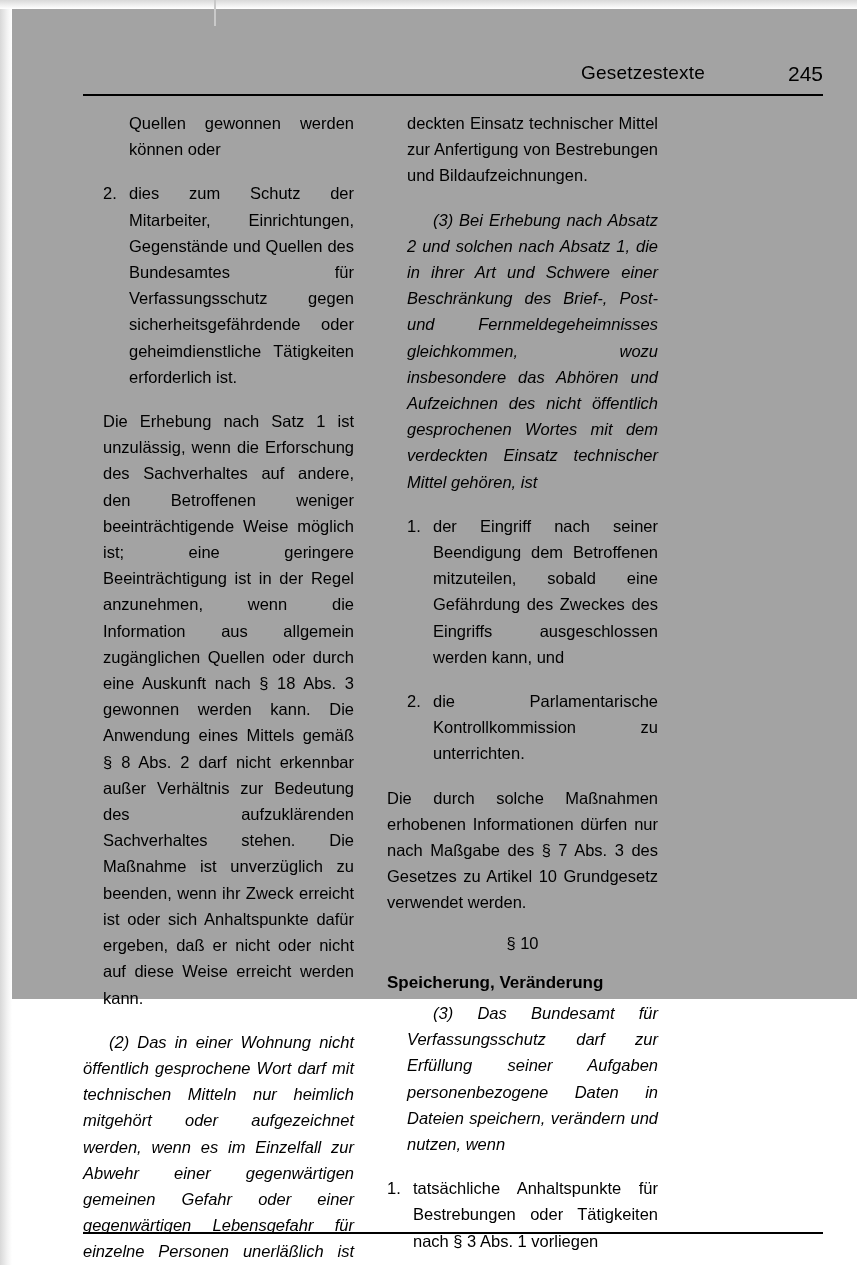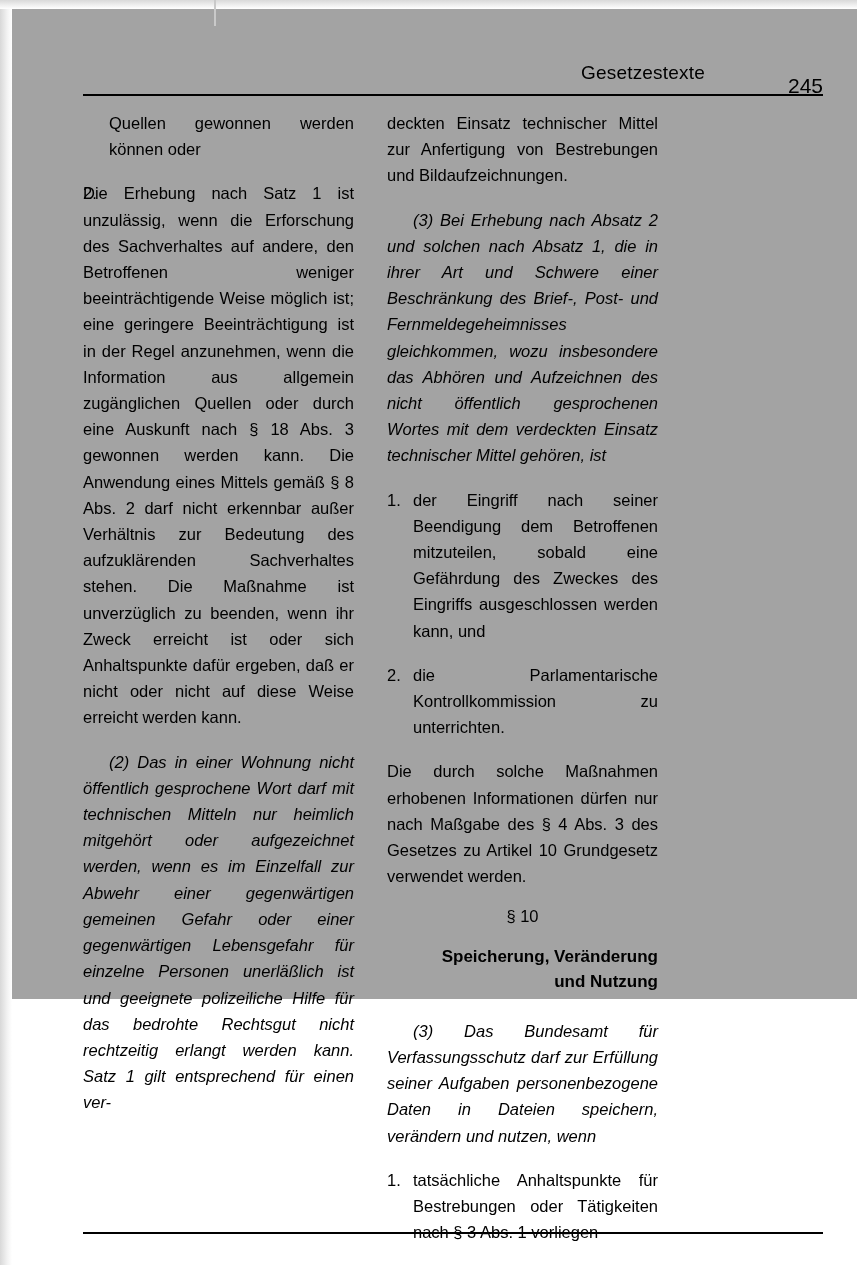--- a/index.html
+++ b/index.html
@@ -68,21 +68,21 @@
   .header-title {
     position: absolute;
     right: 118px;
     top: 0;
     font-size: 19px;
     letter-spacing: 0.2px;
   }
   .header-pageno {
     position: absolute;
     right: 0;
-    top: 12px;
+    top: 0;
     font-size: 21px;
   }
   .rule-top {
     position: absolute;
     left: 83px;
     top: 94px;
     width: 740px;
     height: 2px;
     background: #000000;
   }
@@ -118,21 +118,21 @@
     text-justify: inter-word;
     hyphens: manual;
   }
   .para {
     margin-bottom: 0px;
   }
   .indent {
     text-indent: 26px;
     font-style: italic;
   }
-  .gap-md { margin-bottom: 18px; }
+  .gap-md { margin-bottom: 18px; margin-left: 20px; }
 
   
   .li {
     position: relative;
     padding-left: 26px;
     font-size: 16.5px;
     line-height: 26.2px;
     text-align: justify;
   }
   .li-num {
@@ -150,25 +150,25 @@
   }
 
   .section-mark {
     text-align: center;
     font-size: 16.5px;
     line-height: 26.2px;
     margin-top: 14px;
     margin-bottom: 14px;
   }
   .section-title {
-    text-align: right;
+    text-align: left;
     font-size: 17px;
     font-weight: bold;
     line-height: 25px;
-    margin-bottom: 24px;
+    margin-bottom: 5px;
   }
 </style>
 </head>
 <body>
 
 <div class="page">
 
   <div class="scan-edge-left"></div>
   <div class="scan-edge-top"></div>
   <div class="scan-mark"></div>
@@ -181,20 +181,21 @@
   <div class="rule-top"></div>
 
   <div class="columns">
 
     <div class="col col-left">
 
       <div class="li-cont gap-md">Quellen gewonnen werden können oder</div>
 
       <div class="li gap-md">
         <span class="li-num">2.</span>
+        <span>dies zum Schutz der Mitarbeiter, Einrichtungen, Gegenstände und Quellen des Bundesamtes für Verfassungsschutz gegen sicherheitsgefährdende oder geheimdienstliche Tätigkeiten erforderlich ist.</span>
       </div>
 
       <p class="para gap-md">Die Erhebung nach Satz 1 ist unzulässig, wenn die Erforschung des Sachverhaltes auf andere, den Betroffenen weniger beeinträchtigende Weise möglich ist; eine geringere Beeinträchtigung ist in der Regel anzunehmen, wenn die Information aus allgemein zugänglichen Quellen oder durch eine Auskunft nach § 18 Abs. 3 gewonnen werden kann. Die Anwendung eines Mittels gemäß § 8 Abs. 2 darf nicht erkennbar außer Verhältnis zur Bedeutung des aufzuklärenden Sachverhaltes stehen. Die Maßnahme ist unverzüglich zu beenden, wenn ihr Zweck erreicht ist oder sich Anhaltspunkte dafür ergeben, daß er nicht oder nicht auf diese Weise erreicht werden kann.</p>
 
       <p class="para indent">(2) Das in einer Wohnung nicht öffentlich gesprochene Wort darf mit technischen Mitteln nur heimlich mitgehört oder aufgezeichnet werden, wenn es im Einzelfall zur Abwehr einer gegenwärtigen gemeinen Gefahr oder einer gegenwärtigen Lebensgefahr für einzelne Personen unerläßlich ist und geeignete polizeiliche Hilfe für das bedrohte Rechtsgut nicht rechtzeitig erlangt werden kann. Satz 1 gilt entsprechend für einen ver-</p>
 
     </div>
 
     <div class="col col-right">
 
@@ -205,27 +206,26 @@
       <div class="li gap-md">
         <span class="li-num">1.</span>
         <span>der Eingriff nach seiner Beendigung dem Betroffenen mitzuteilen, sobald eine Gefährdung des Zweckes des Eingriffs ausgeschlossen werden kann, und</span>
       </div>
 
       <div class="li gap-md">
         <span class="li-num">2.</span>
         <span>die Parlamentarische Kontrollkommission zu unterrichten.</span>
       </div>
 
-      <p class="para">Die durch solche Maßnahmen erhobenen Informationen dürfen nur nach Maßgabe des § 4 Abs. 3 des Gesetzes zu Artikel 10 Grundgesetz verwendet werden.</p>
+      <p class="para">Die durch solche Maßnahmen erhobenen Informationen dürfen nur nach Maßgabe des § 7 Abs. 3 des Gesetzes zu Artikel 10 Grundgesetz verwendet werden.</p>
 
       <div class="section-mark">§ 10</div>
 
       <div class="section-title">
         <div>Speicherung, Veränderung</div>
-        <div>und Nutzung</div>
       </div>
 
       <p class="para indent gap-md">(3) Das Bundesamt für Verfassungsschutz darf zur Erfüllung seiner Aufgaben personenbezogene Daten in Dateien speichern, verändern und nutzen, wenn</p>
 
       <div class="li">
         <span class="li-num">1.</span>
         <span>tatsächliche Anhaltspunkte für Bestrebungen oder Tätigkeiten nach § 3 Abs. 1 vorliegen</span>
       </div>
 
     </div>

